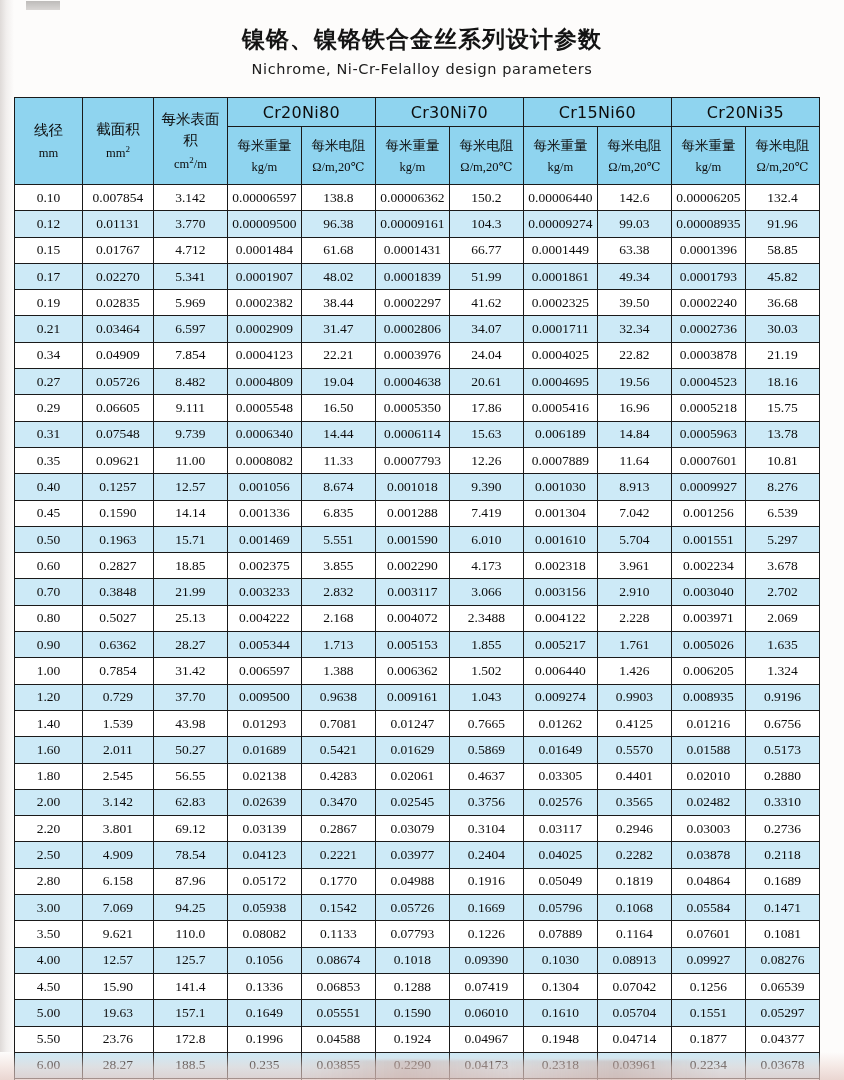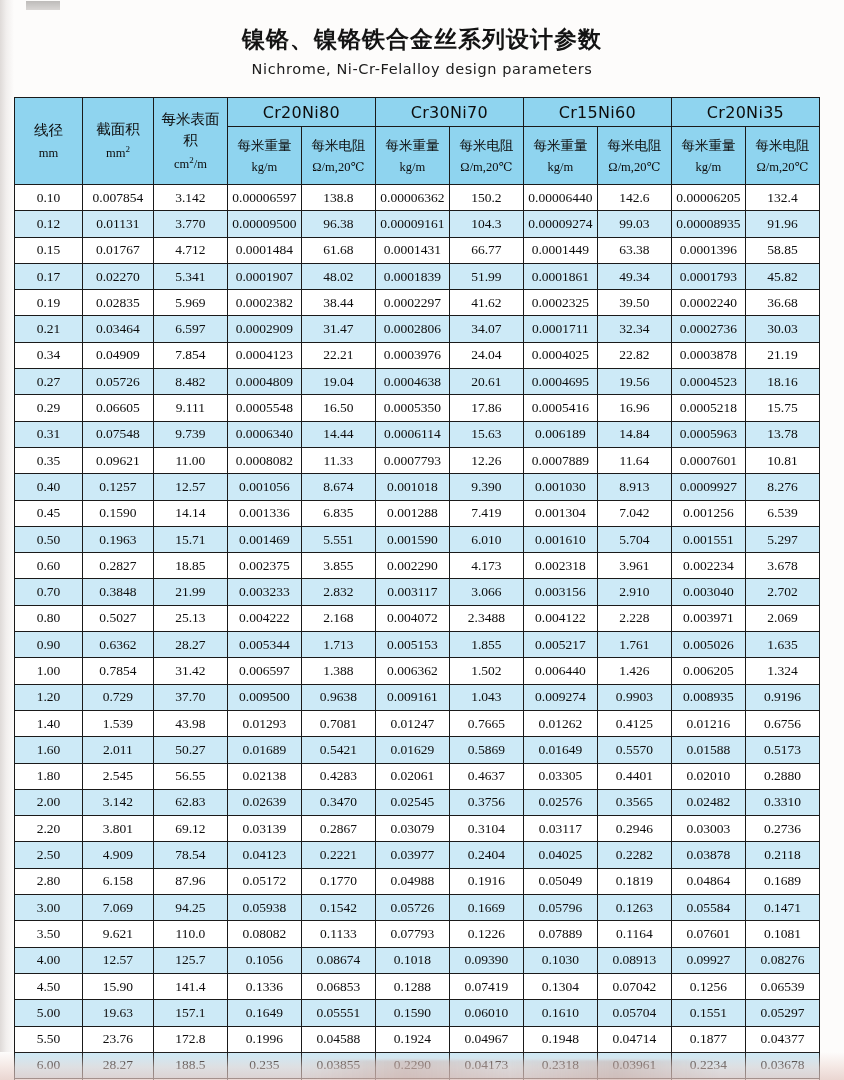--- a/index.html
+++ b/index.html
@@ -520,21 +520,21 @@
         </tr>
         <tr class="even">
           <td>3.00</td>
           <td>7.069</td>
           <td>94.25</td>
           <td>0.05938</td>
           <td>0.1542</td>
           <td>0.05726</td>
           <td>0.1669</td>
           <td>0.05796</td>
-          <td>0.1263</td>
+          <td>0.1068</td>
           <td>0.05584</td>
           <td>0.1471</td>
         </tr>
         <tr class="odd">
           <td>3.50</td>
           <td>9.621</td>
           <td>110.0</td>
           <td>0.08082</td>
           <td>0.1133</td>
           <td>0.07793</td>

